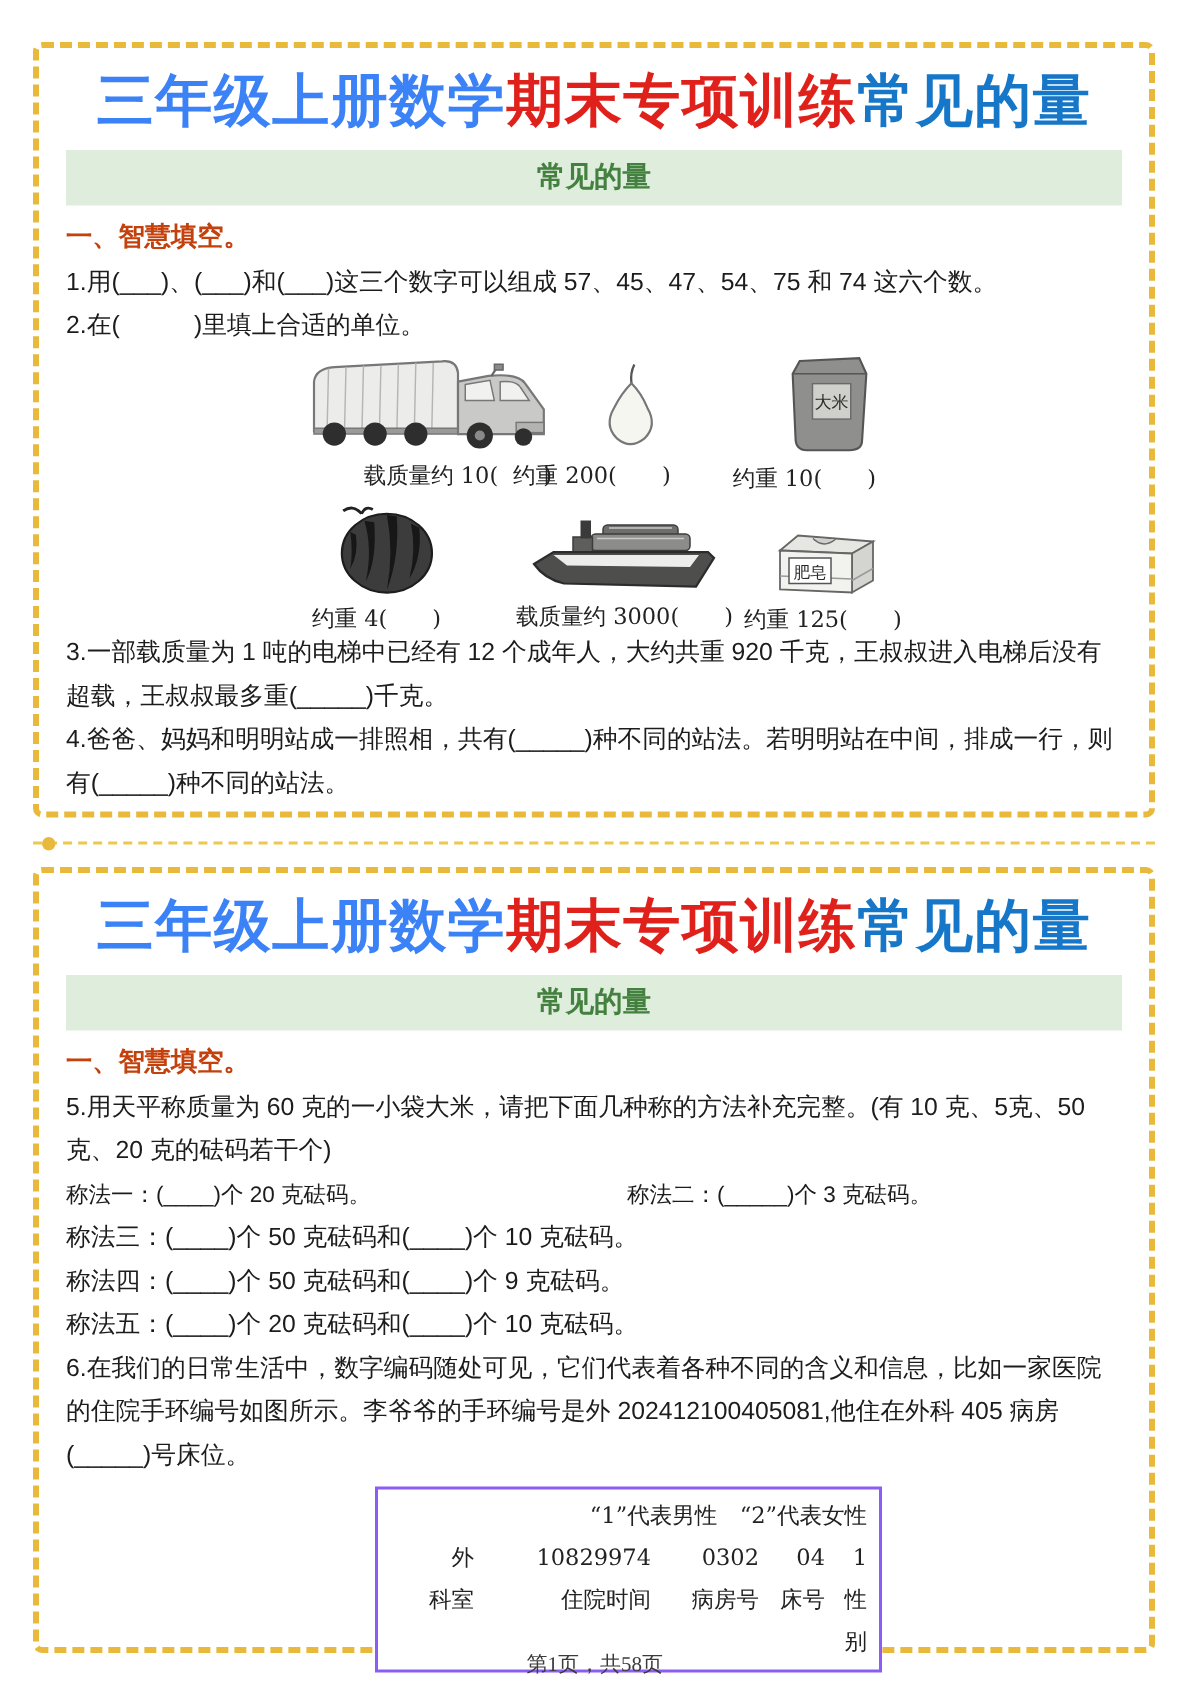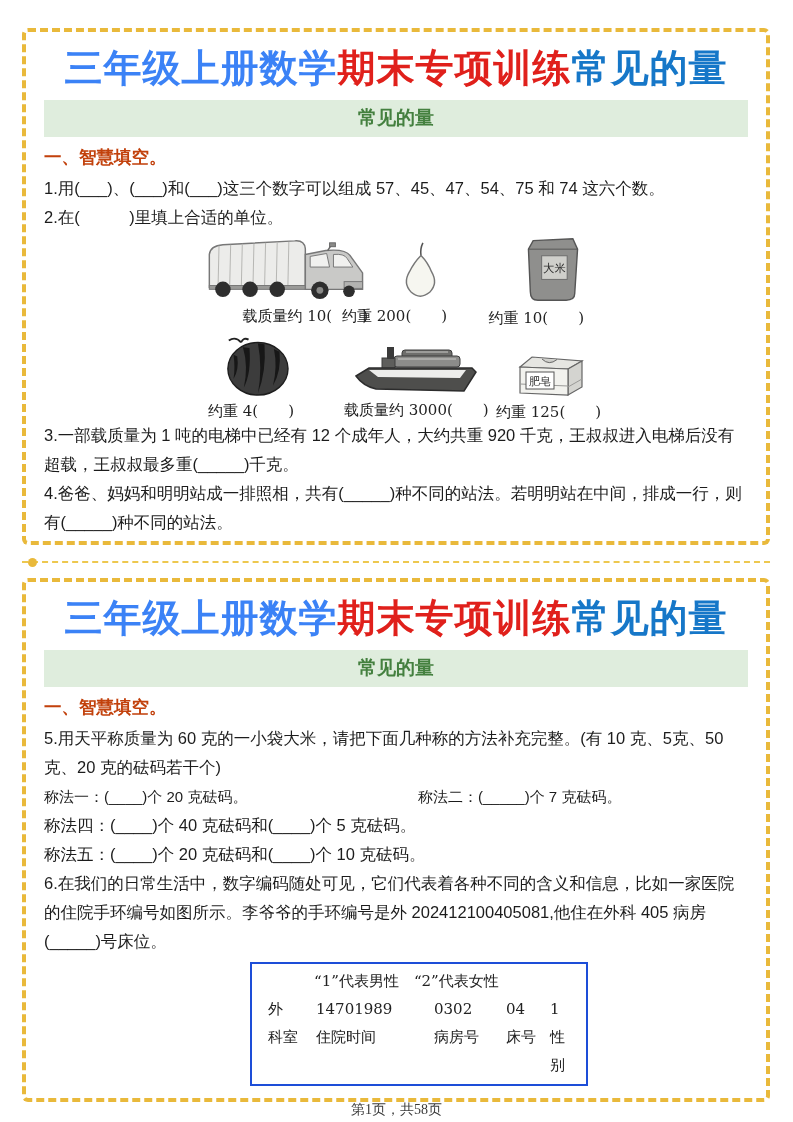--- a/index.html
+++ b/index.html
@@ -21,22 +21,22 @@
   
   .figures{position:relative;height:184px;margin:3px 0 2px 0;}
   .fig{position:absolute;text-align:right;}
   .fig-label{font-family:"DejaVu Serif","Liberation Serif",serif;font-size:15px;
              color:#222;white-space:nowrap;margin-top:2px;}
   
   .method-row{display:flex;font-size:15px;line-height:29px;font-weight:500;}
   .method-first{width:374px;}
   
   .band-table{box-sizing:border-box;width:338px;margin:6px 0 0 206px;
-              border:2px solid #1d4ed8;background:#fff;padding:3px 8px 5px 16px;
-              font-family:"DejaVu Serif","Liberation Serif",serif;font-size:15px;color:#222;}
+              border:2px solid #8b5cf6;background:#fff;padding:3px 8px 5px 16px;
+              font-family:"DejaVu Serif","Liberation Serif",serif;font-size:15px;color:#222;text-align:right;}
   .band-note{line-height:28px;padding-left:46px;white-space:nowrap;}
   .band-row{display:grid;grid-template-columns:48px 118px 72px 44px auto;line-height:28px;}
   .cut-line{position:absolute;left:22px;right:23px;top:561px;border-top:2px dashed #edc84f;}
   .cut-dot{position:absolute;left:6px;top:-5px;width:9px;height:9px;border-radius:50%;
            background:#e9b93b;}
   .footer{position:absolute;left:0;right:0;bottom:3px;text-align:center;
           font-family:"Liberation Serif","DejaVu Serif",serif;font-size:14px;color:#3a3a3a;}
   svg text{font-family:"Liberation Sans",sans-serif;}
 </style>
 </head>
@@ -145,32 +145,33 @@
   <div class="panel panel-2">
     <h1 class="title"><span class="t-black">三年级上册数学</span><span class="t-red">期末专项训练</span><span class="t-blue">常见的量</span></h1>
 
     <div class="banner">常见的量</div>
     <div class="section">一、智慧填空。</div>
 
     <p class="q">5.用天平称质量为 60 克的一小袋大米，请把下面几种称的方法补充完整。(有 10 克、5克、50 克、20 克的砝码若干个)</p>
 
     <div class="method-row">
       <span class="method-first">称法一：(____)个 20 克砝码。</span>
-      <span>称法二：(_____)个 7 克砝码。</span>
+      <span>称法二：(_____)个 3 克砝码。</span>
     </div>
-    <p class="q">称法四：(____)个 40 克砝码和(____)个 5 克砝码。</p>
+    <p class="q">称法三：(____)个 50 克砝码和(____)个 10 克砝码。</p>
+    <p class="q">称法四：(____)个 50 克砝码和(____)个 9 克砝码。</p>
     <p class="q">称法五：(____)个 20 克砝码和(____)个 10 克砝码。</p>
 
     <p class="q">6.在我们的日常生活中，数字编码随处可见，它们代表着各种不同的含义和信息，比如一家医院的住院手环编号如图所示。李爷爷的手环编号是外 202412100405081,他住在外科 405 病房(_____)号床位。</p>
 
     <div class="band-table">
       <div class="band-note">“1”代表男性　“2”代表女性</div>
       <div class="band-row">
         <span>外</span>
-        <span>14701989</span>
+        <span>10829974</span>
         <span>0302</span>
         <span>04</span>
         <span>1</span>
       </div>
       <div class="band-row">
         <span>科室</span>
         <span>住院时间</span>
         <span>病房号</span>
         <span>床号</span>
         <span>性别</span>

